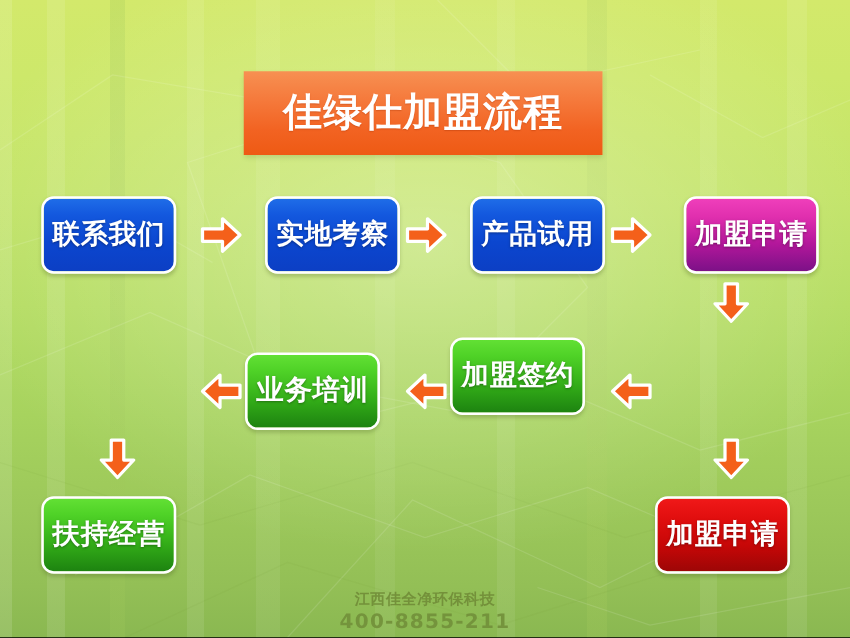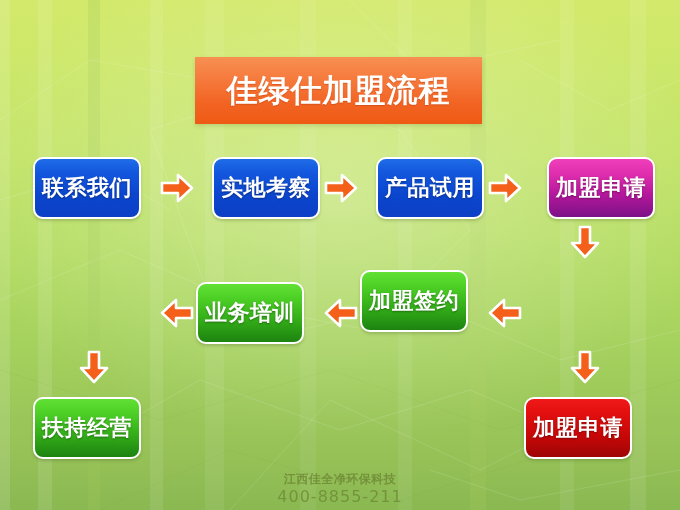--- a/index.html
+++ b/index.html
@@ -132,21 +132,21 @@
     color: #6f8a36;
     font-size: 12px;
     font-weight: bold;
     line-height: 15px;
     letter-spacing: 0.5px;
     opacity: 0.85;
   }
   .footer .line2 {
     color: #72903a;
     font-size: 16px;
-    font-weight: normal;
+    font-weight: bold;
     line-height: 19px;
     letter-spacing: 1px;
     opacity: 0.9;
   }
 </style>
 </head>
 <body>
 
 <div id="stage">
 

